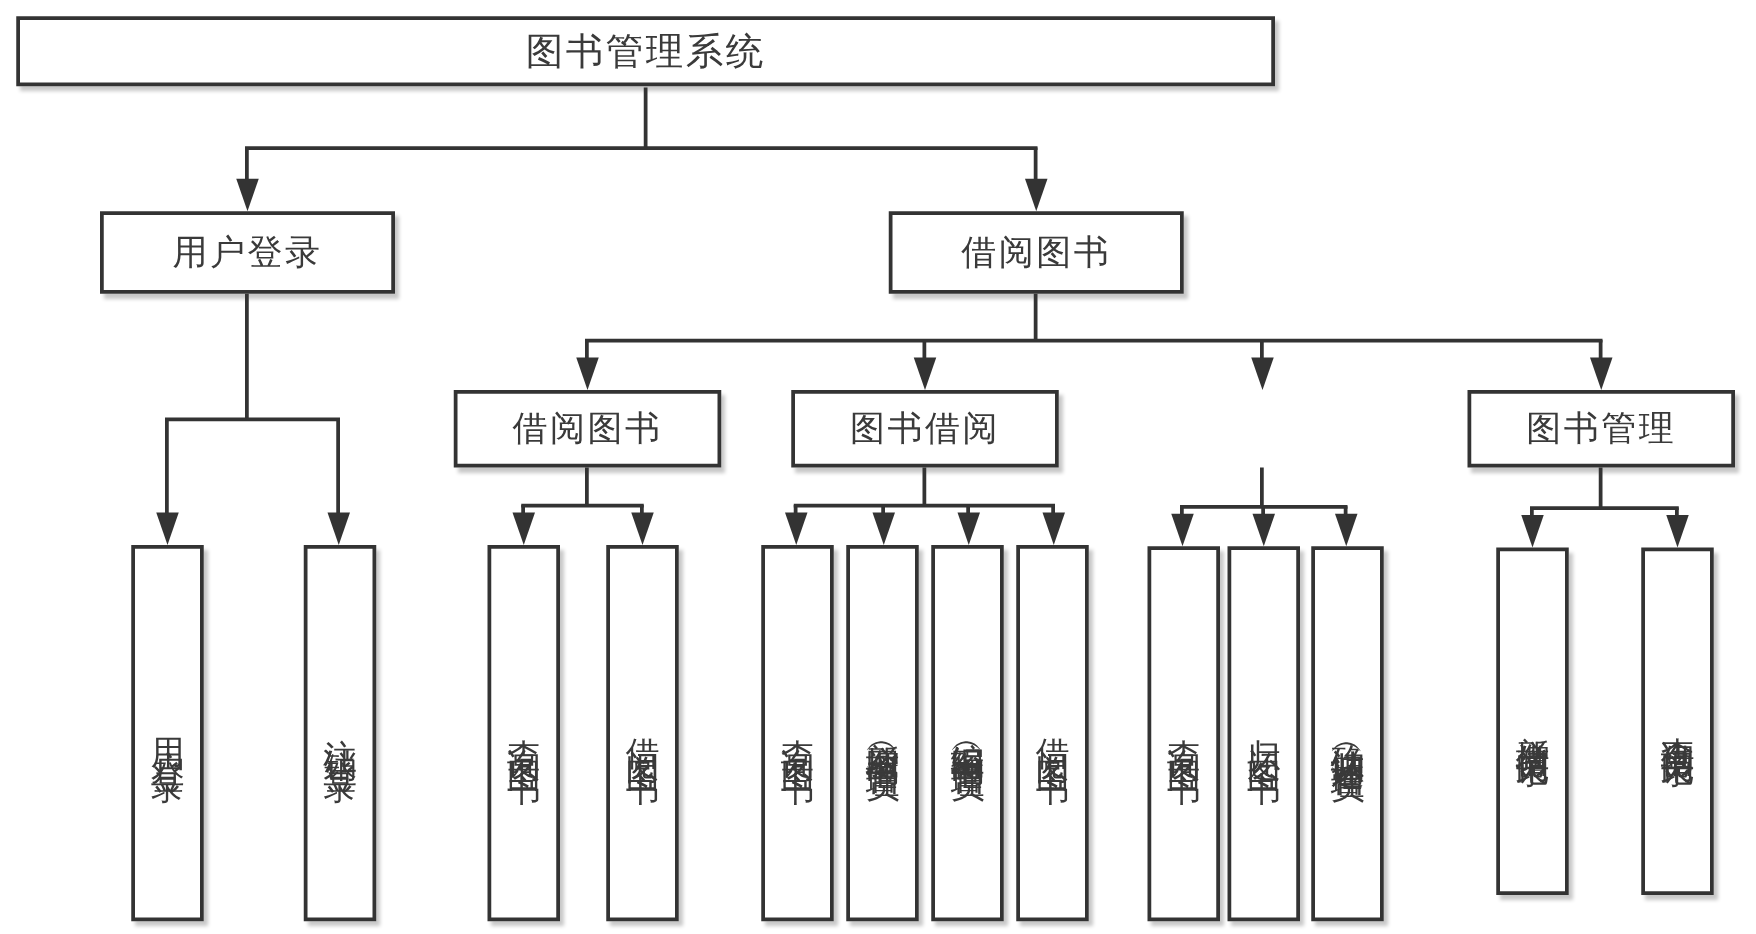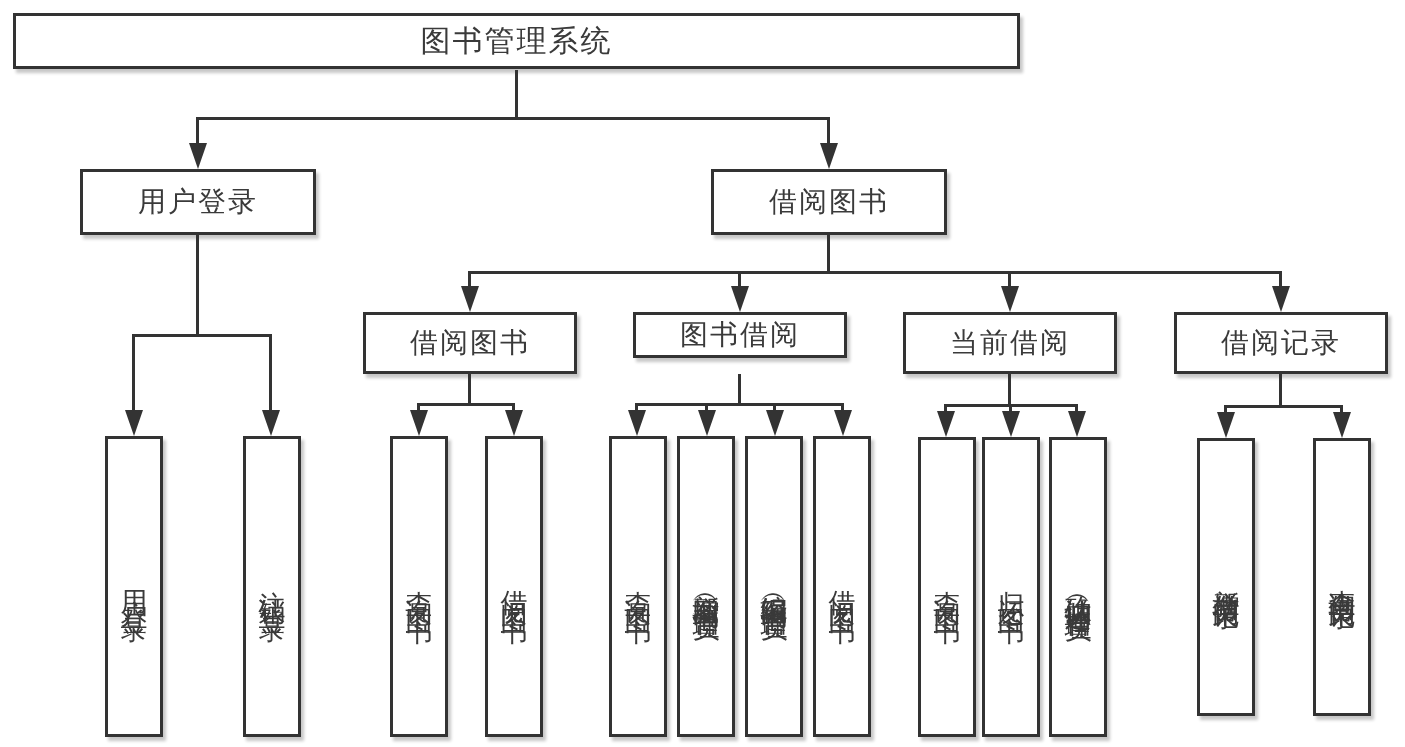--- a/index.html
+++ b/index.html
@@ -38,23 +38,22 @@
 <body>
 
 <div class="canvas">
 
   <div class="box hbox rootbox" style="left:13px; top:13px; width:1007px; height:56px;">图书管理系统</div>
 
   <div class="box hbox" style="left:80px; top:169px; width:236px; height:66px;">用户登录</div>
   <div class="box hbox" style="left:711px; top:169px; width:236px; height:66px;">借阅图书</div>
 
   <div class="box hbox" style="left:363px; top:312px; width:214px; height:62px;">借阅图书</div>
-  <div class="box hbox" style="left:633px; top:312px; width:214px; height:46px;">图书借阅</div>
-  <div class="box hbox" style="left:903px; top:312px; width:214px; height:62px;">当前借阅</div>
-  <div class="box hbox" style="left:1174px; top:312px; width:214px; height:62px;">借阅记录</div>
+  <div class="box hbox" style="left:633px; top:312px; width:214px; height:62px;">图书借阅</div>
+  <div class="box hbox" style="left:1174px; top:312px; width:214px; height:62px;">图书管理</div>
 
   <div class="box vbox" style="left:105px; top:436px; width:58px; height:301px;">用户登录</div>
   <div class="box vbox" style="left:243px; top:436px; width:58px; height:301px;">注销登录</div>
 
   <div class="box vbox" style="left:390px; top:436px; width:58px; height:301px;">查询图书</div>
   <div class="box vbox" style="left:485px; top:436px; width:58px; height:301px;">借阅图书</div>
 
   <div class="box vbox" style="left:609px; top:436px; width:58px; height:301px;">查询图书</div>
   <div class="box vbox tight" style="left:677px; top:436px; width:58px; height:301px;">新增图书（管理员）</div>
   <div class="box vbox tight" style="left:745px; top:436px; width:58px; height:301px;">编辑图书（管理员）</div>

